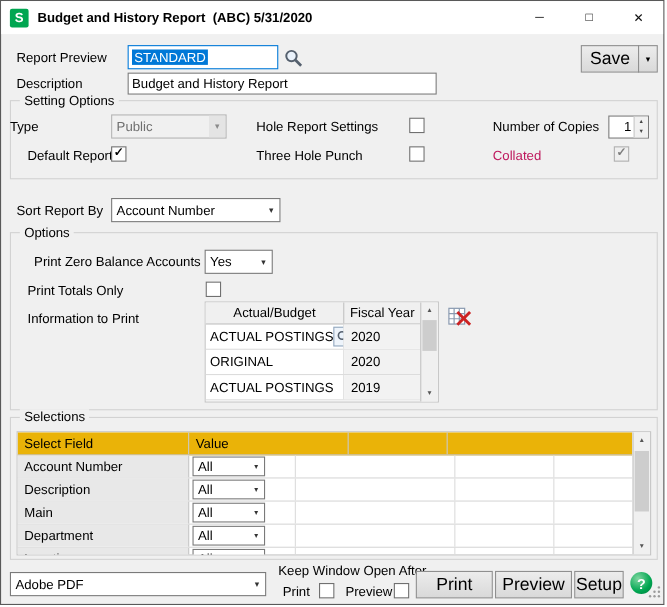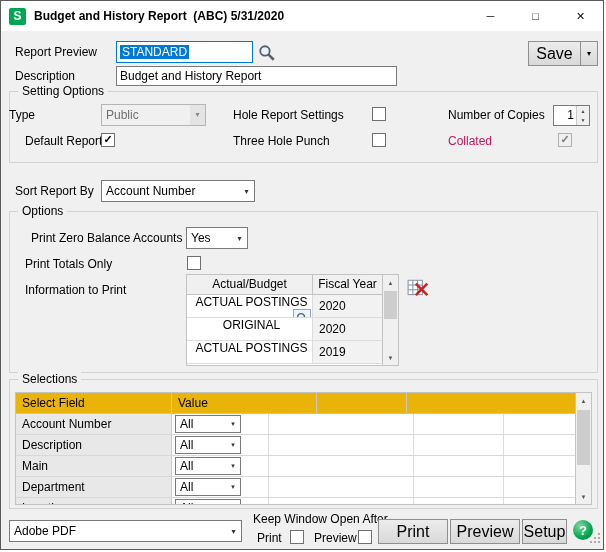--- a/index.html
+++ b/index.html
@@ -44,21 +44,21 @@
   .legend { position:absolute; top:-8px; left:8px; background:#f0f0f0; padding:0 4px; line-height:15px; }
 
   
   .igrid { position:absolute; left:185px; top:273px; width:213px; height:92px; border:1px solid #c3c3c3; background:#fff; }
   .ig-body { position:absolute; left:0; top:0; right:16px; bottom:0; }
   .ig-header { display:flex; height:20px; background:#f0f0f0; border-bottom:1px solid #c3c3c3; }
   .ig-header span { line-height:19px; text-align:center; }
   .ig-h1 { width:126px; border-right:1px solid #c3c3c3; }
   .ig-h2 { flex:1; }
   .ig-row { display:flex; height:23px; border-bottom:1px solid #dcdcdc; align-items:stretch; }
-  .ig-c1 { width:126px; border-right:1px solid #dcdcdc; display:flex; align-items:center; padding-left:4px; white-space:nowrap; overflow:hidden;flex-direction:column; }
+  .ig-c1 { width:126px; border-right:1px solid #dcdcdc; display:flex; align-items:center; padding-left:4px; white-space:nowrap; overflow:hidden; }
   .ig-c2 { flex:1; background:#f2f2f2; display:flex; align-items:center; padding-left:6px; }
   .cell-lookup { margin-left:auto; margin-right:1px; width:18px; height:18px; border:1px solid #93a8bf; background:#eef4fb; display:flex; align-items:center; justify-content:center; flex:0 0 18px; }
 
   
   .vscroll { position:absolute; top:0; right:0; bottom:0; width:16px; background:#f0f0f0; border-left:1px solid #c3c3c3; }
   .sb-up, .sb-down { position:absolute; left:0; right:0; height:15px; display:flex; align-items:center; justify-content:center; font-size:6px; color:#555; }
   .sb-up { top:0; } .sb-down { bottom:0; }
   .sb-thumb { position:absolute; left:1px; right:1px; background:#cdcdcd; }
 
   

